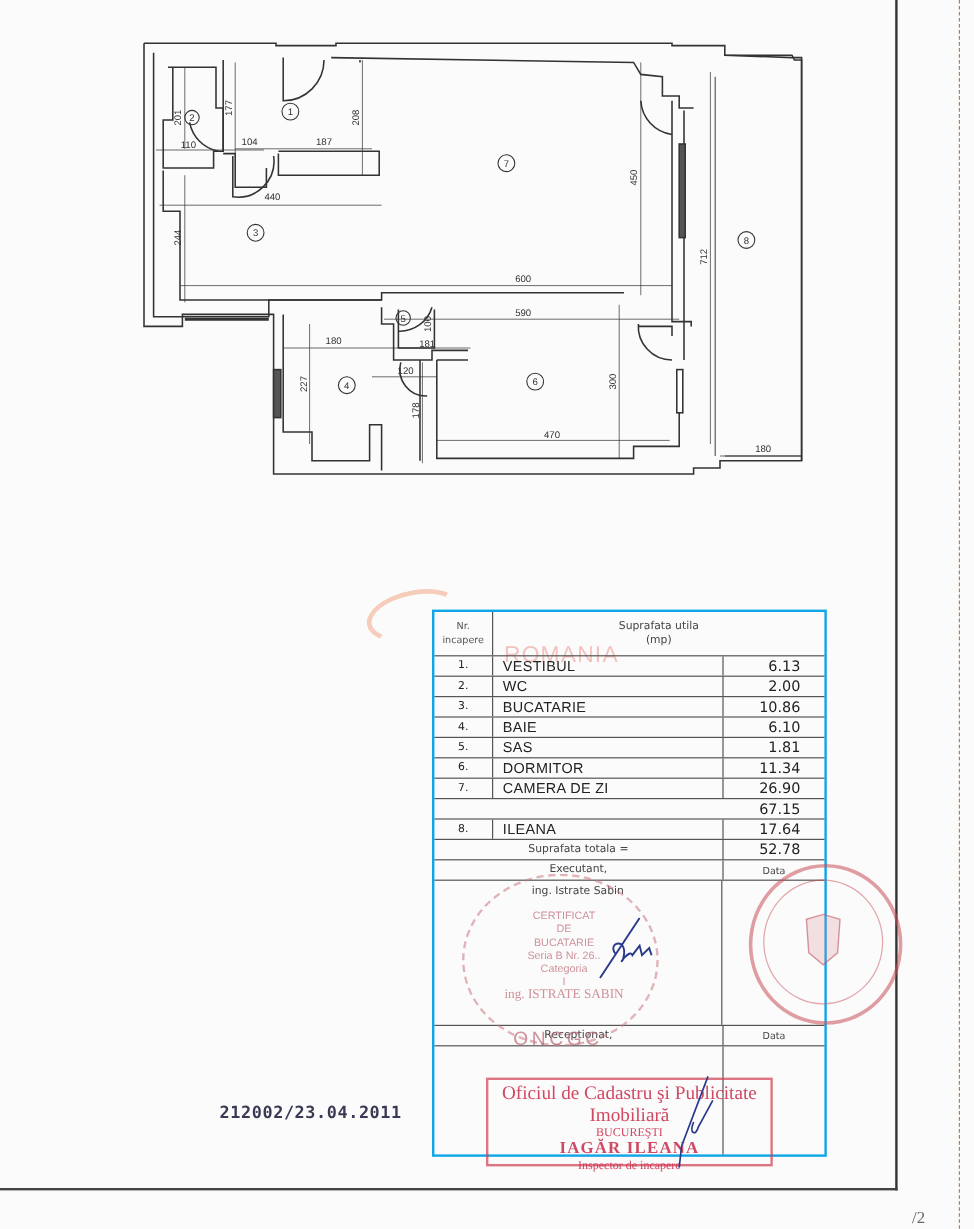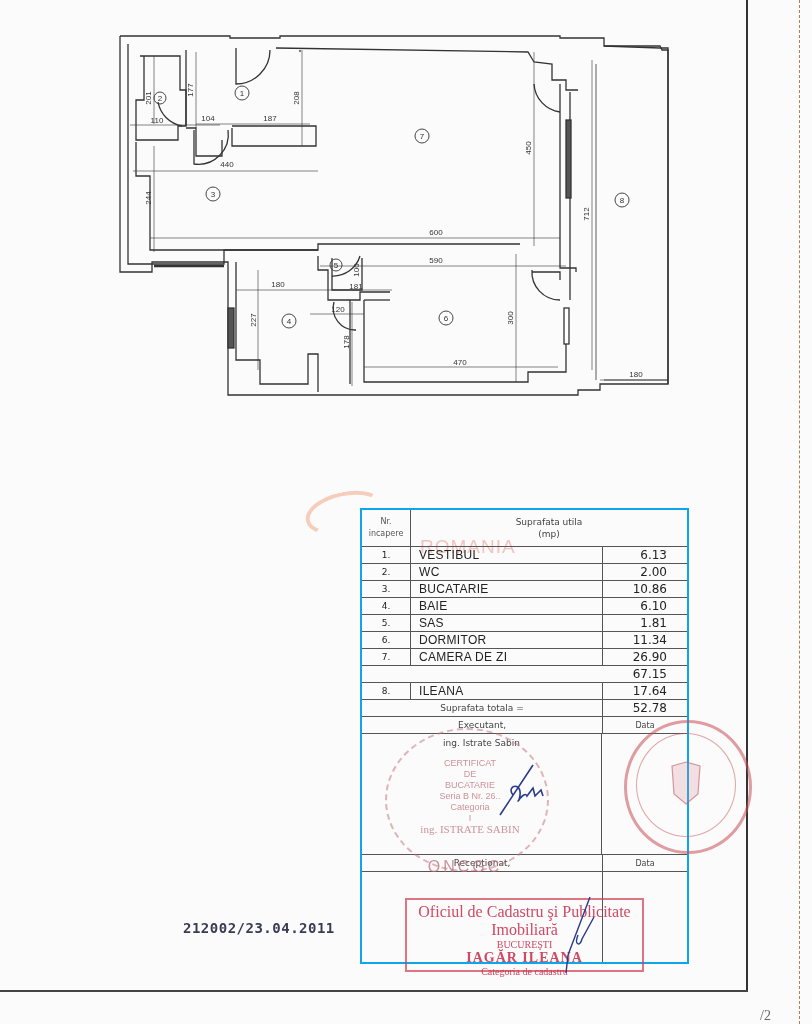--- a/index.html
+++ b/index.html
@@ -259,19 +259,19 @@
 <div class="stamp-round stamp-right"></div>
 <div class="stamp-round stamp-right-inner"></div>
 <svg class="abs" style="left:666px;top:760px;" width="40" height="46">
   <path d="M6,6 L20,2 L34,6 L32,34 L20,44 L8,34 Z" fill="rgba(210,140,150,0.25)" stroke="rgba(190,90,100,0.6)" stroke-width="1.2"></path>
 </svg>
 
 <div class="ocpi">
   <div class="l1">Oficiul de Cadastru şi Publicitate Imobiliară</div>
   <div class="l2">BUCUREŞTI</div>
   <div class="l3">IAGĂR ILEANA</div>
-  <div class="l4">Categoria de cadastru</div>
+  <div class="l4">Inspector de incapere</div>
 </div>
 <svg class="abs" style="left:560px;top:895px;" width="40" height="80">
   <path d="M30,2 L8,60 M18,40 C14,50 20,52 22,44 L34,22 M8,60 L6,78" stroke="#2a3a8a" stroke-width="1.4" fill="none"></path>
 </svg>
 
 <div class="regno">212002/23.04.2011</div>
 
 </body></html>

